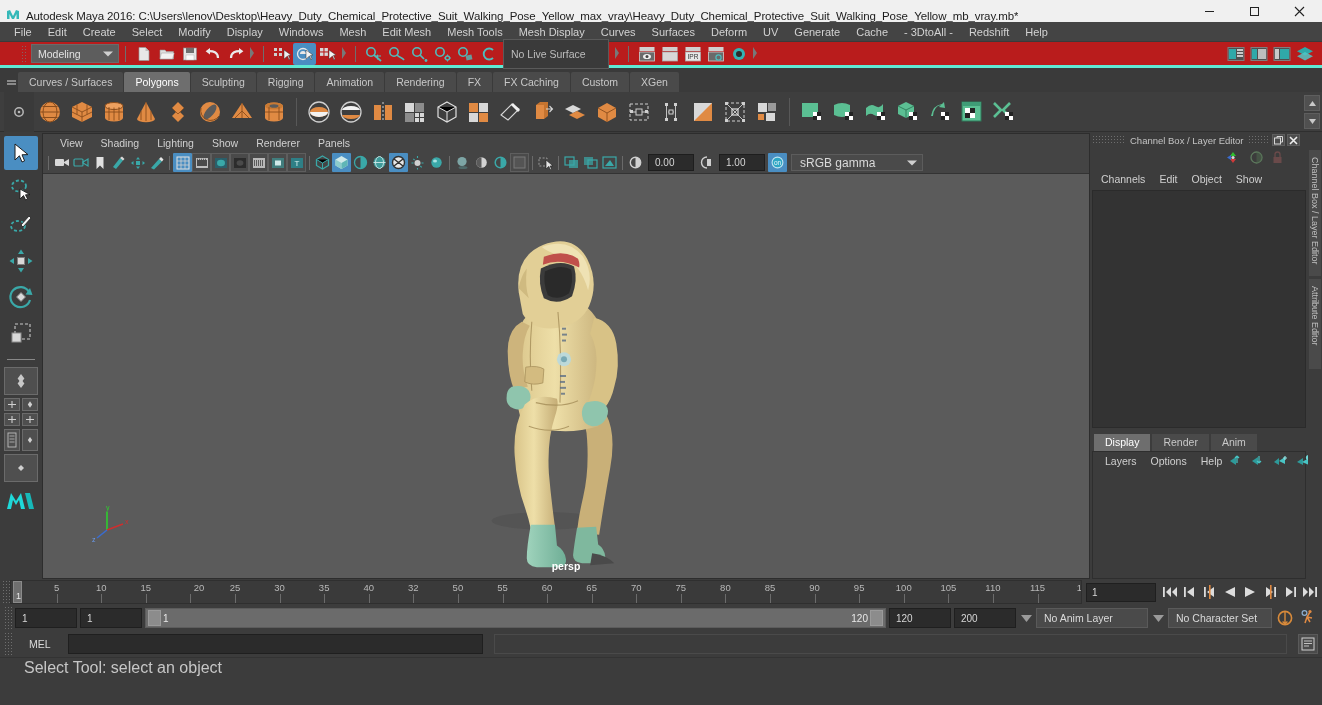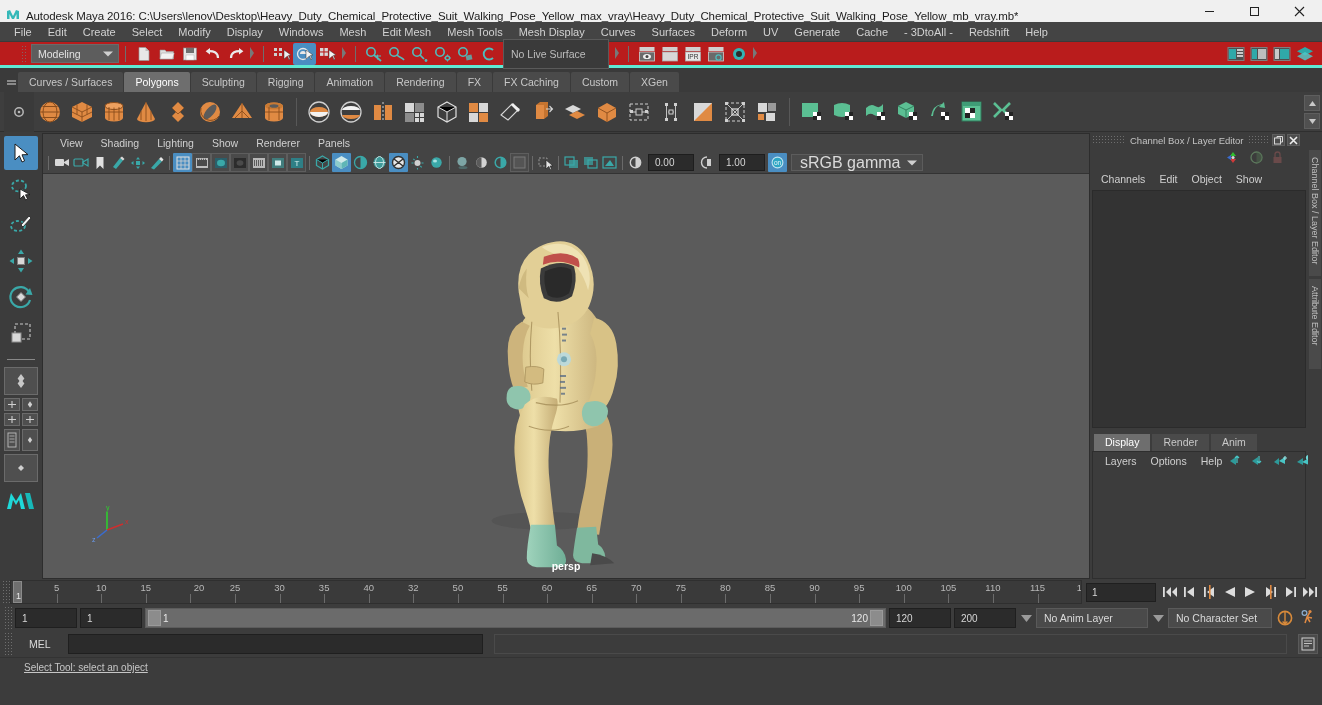--- a/index.html
+++ b/index.html
@@ -168,21 +168,21 @@
   .vsep{ width:7px; height:18px; position:relative; flex:0 0 auto;}
   .vsep:after{ content:""; position:absolute; left:3px; top:2px; width:1px; height:14px;
     background:#6a6a6a;}
   .num-field{
     width:46px; height:17px; background:#2b2b2b; border:1px solid #1e1e1e;
     font-size:10px; color:#d6d6d6; display:flex; align-items:center;
     padding-left:6px; margin:0 3px;
   }
   .gamma-field{
     width:132px; height:17px; background:#4a4a4a; border:1px solid #5c5c5c;
-    font-size:16px; color:#dadada; display:flex; align-items:center;
+    font-size:12px; color:#dadada; display:flex; align-items:center;
     padding-left:8px; margin-left:4px; position:relative;
   }
   .gamma-arrow{
     position:absolute; right:5px; top:50%; transform:translateY(-50%);
     border-left:5px solid transparent; border-right:5px solid transparent;
     border-top:5px solid #cfcfcf;
   }
   .vp-canvas{
     flex:1; position:relative; overflow:hidden;
     background:#be185d;
@@ -278,21 +278,21 @@
   .mel-lbl{ font-size:10.5px; color:#dadada; padding:0 6px; flex:0 0 auto;}
   .mel-input{ width:415px; height:20px; background:#2b2b2b; border:1px solid #1f1f1f;
      flex:0 0 auto;}
   .mel-output{ flex:1; height:20px; background:#3c3c3c; border:1px solid #4a4a4a;}
   .mel-btn{ width:20px; height:20px; background:#4a4a4a; border:1px solid #5a5a5a;
      display:flex; align-items:center; justify-content:center; flex:0 0 auto;}
 
   
   .helpline{ height:20px; background:#3c3c3c; display:flex; align-items:center;
      padding-left:24px; border-top:1px solid #333;}
-  .helpline span{ font-size:10px; color:#c6c6c6;text-decoration:underline;}
+  .helpline span{ font-size:16px; color:#c6c6c6;}
 </style>
 </head>
 <body>
 
 <div id="app">
 
   <div class="titlebar">
     <span class="app-icon">
       <svg width="14" height="14" viewBox="0 0 14 14">
         <path d="M1 3 L4 2 L7 8 L10 2 L13 3 L13 11 L10.5 11 L10.5 6 L8 11 L6 11 L3.5 6 L3.5 11 L1 11 Z" fill="#35b8b8"></path>

